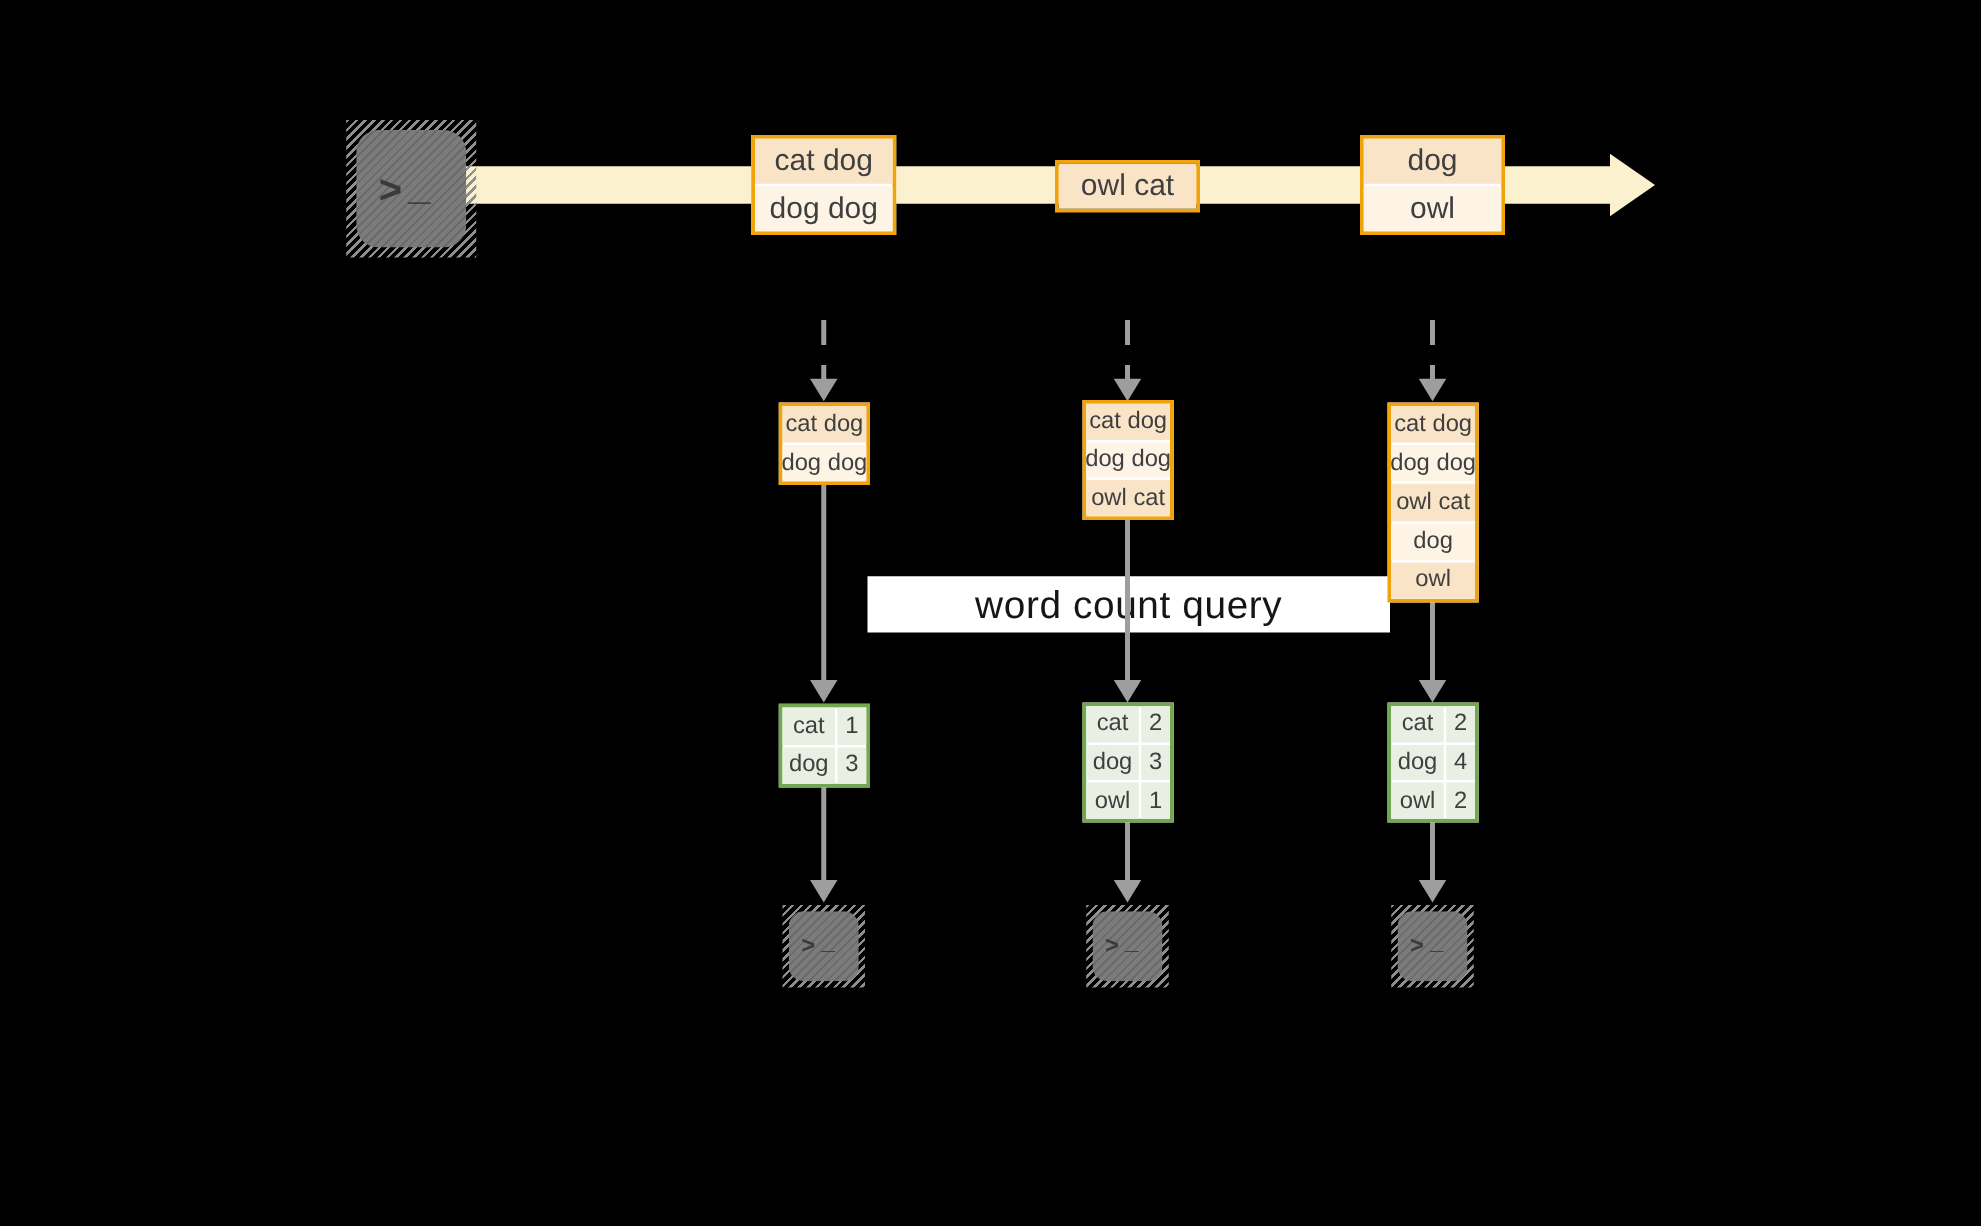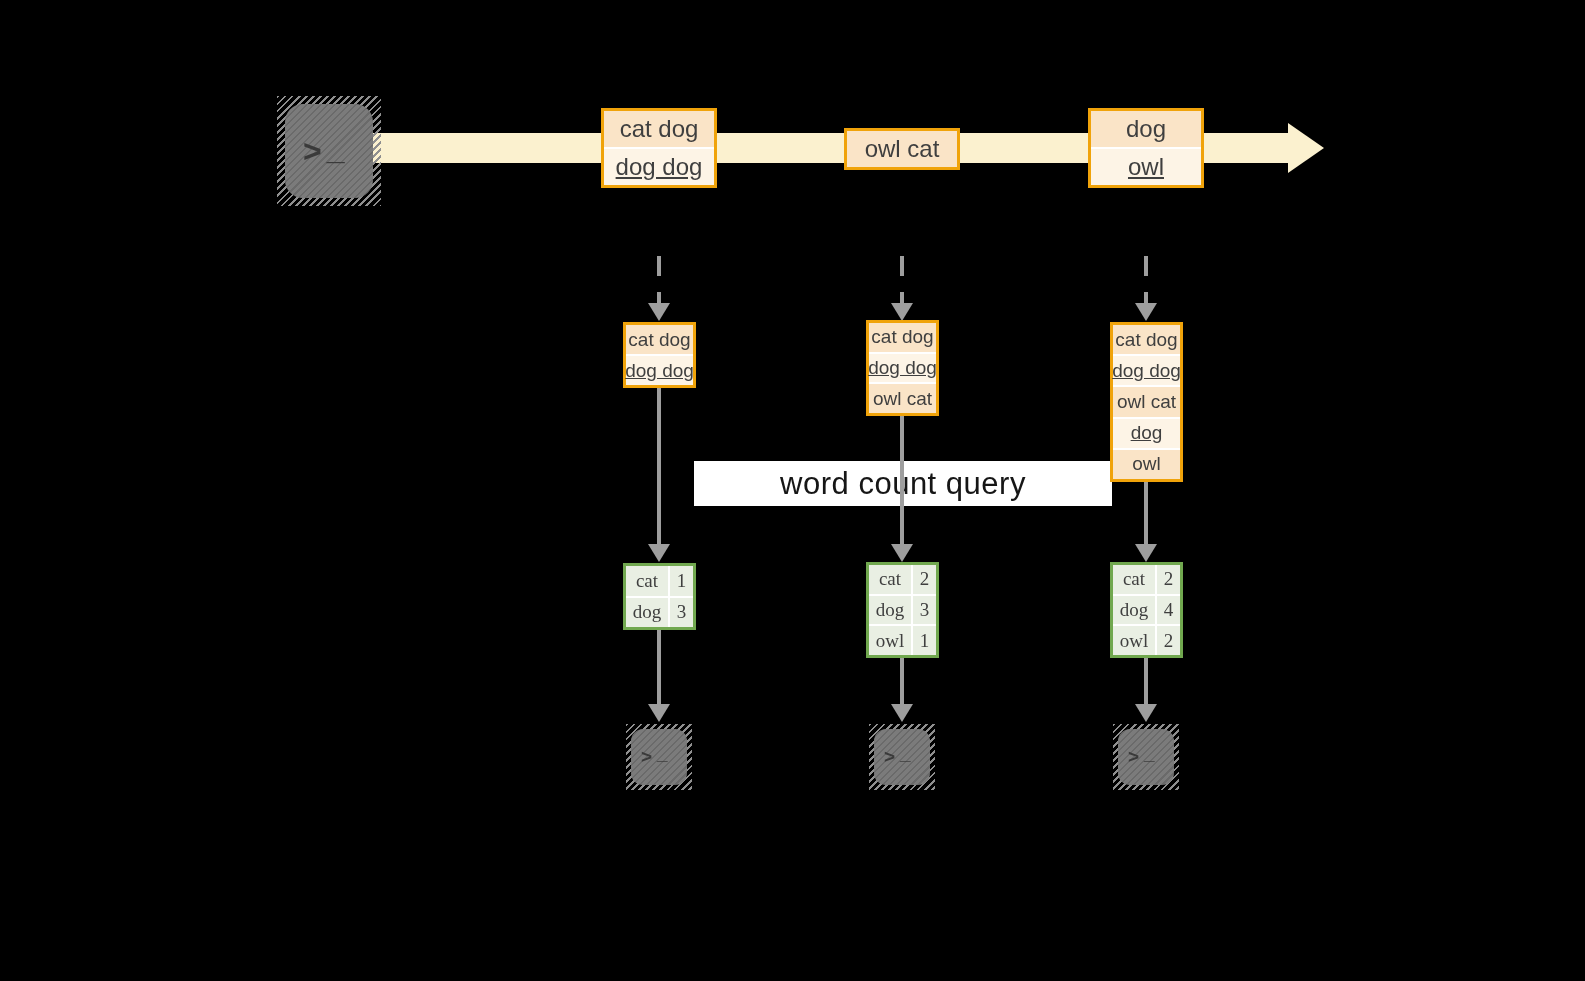--- a/index.html
+++ b/index.html
@@ -9,29 +9,29 @@
   
   .shaft{position:absolute;left:372px;top:133px;width:916px;height:30px;background:var(--arrow,#FBF1CF);z-index:1;}
   .shaft-head{position:absolute;left:1288px;top:123px;width:0;height:0;z-index:1;
     border-top:25px solid transparent;border-bottom:25px solid transparent;border-left:36px solid var(--arrow,#FBF1CF);}
 
   
   .obox{position:absolute;box-sizing:border-box;border:3px solid var(--orange,#F0A30A);background:#fff;
     display:flex;flex-direction:column;gap:2px;z-index:3;}
   .ocell{flex:1;display:flex;align-items:center;justify-content:center;color:#3F3F3F;white-space:nowrap;}
   .peach{background:var(--peach,#FAE4C7);}
-  .cream{background:var(--cream,#FDF4E6);text-decoration:underline;}
+  .cream{background:var(--cream,#FDF4E6);}
   .cell-lg{font-size:24px;}
   .cell-sm{font-size:19px;}
 
   
   .gtable{position:absolute;box-sizing:border-box;border:3px solid var(--green,#71A84F);background:#fff;
     display:grid;grid-template-columns:42px 1fr;gap:2px;z-index:3;}
   .gcell{background:var(--green_cell,#E9EFE3);display:flex;align-items:center;justify-content:center;
-    font-size:19px;color:#3F3F3F;font-family:Liberation Serif, serif;}
+    font-size:19px;color:#3F3F3F;}
 
   
   .vdash{position:absolute;width:4px;z-index:2;
     background:repeating-linear-gradient(to bottom,var(--gray,#9E9E9E) 0 20px,transparent 20px 36px);}
   .vline{position:absolute;width:4px;background:var(--gray,#9E9E9E);z-index:2;}
   .tri{position:absolute;width:0;height:0;z-index:2;
     border-left:11px solid transparent;border-right:11px solid transparent;border-top:18px solid var(--gray,#9E9E9E);}
 
   
   .band{position:absolute;left:694px;top:461px;width:418px;height:45px;background:#fff;z-index:1;

